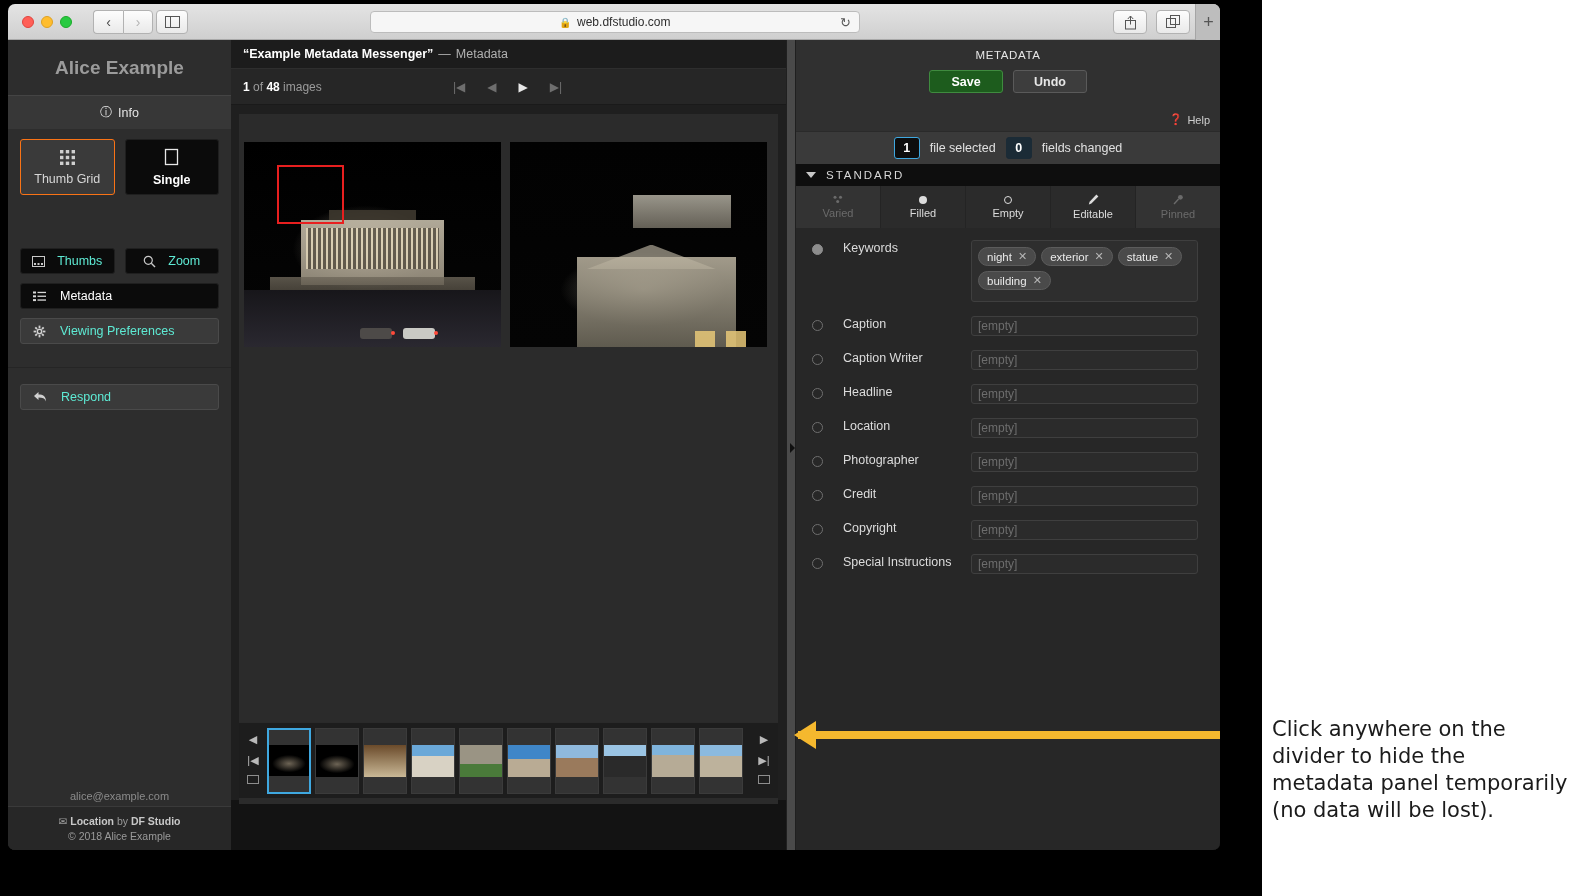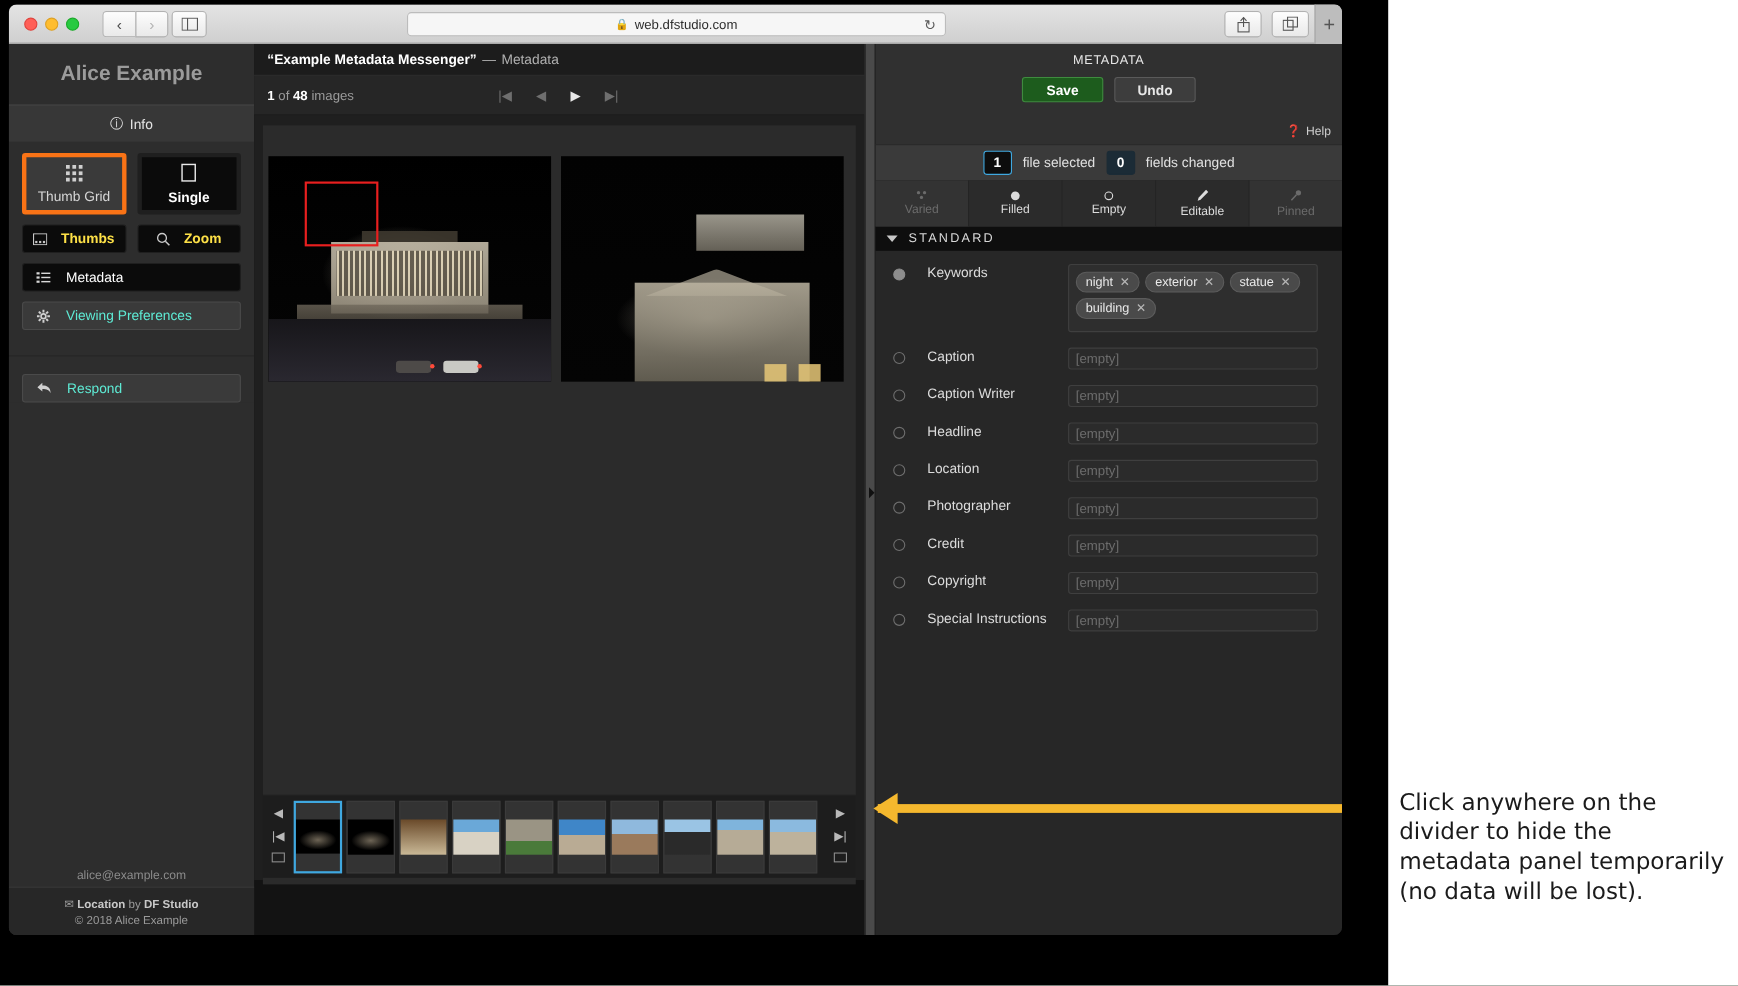--- a/index.html
+++ b/index.html
@@ -102,30 +102,30 @@
     font-size: 12.5px; color: #e4e4e4;
     border-top: 1px solid #444;
   }
   #info-row .ico { margin-right: 6px; font-size: 12px; }
   #nav-group { padding: 10px 12px 14px 12px; background: #2d2d2d; }
   .btn-row { display: flex; gap: 10px; margin-bottom: 9px; }
   .vbtn {
     flex: 1; height: 56px; border-radius: 3px;
     display: flex; flex-direction: column; align-items: center; justify-content: center;
     font-size: 12.5px; color: #d6d6d6; background: #3a3a3a;
-    border: 4px solid #f97316; gap: 6px;
+    border: 1px solid #f97316; gap: 6px;
   }
   .vbtn.active { background: #0b0b0b; border-color: #1f1f1f; color: #ffffff; font-weight: bold; }
   .hbtn {
     flex: 1; height: 26px; border-radius: 3px;
     display: flex; align-items: center; justify-content: center;
     font-size: 12.5px; color: #d6d6d6; background: #3a3a3a;
     border: 1px solid #4a4a4a; gap: 12px;
   }
-  .hbtn.dark { background: #0b0b0b; border-color: #1f1f1f; color: #fde047; font-weight: bold; }
+  .hbtn.dark { background: #0b0b0b; border-color: #1f1f1f; color: #5eead4; font-weight: normal; margin-top: 44px; }
   .wbtn {
     width: 100%; height: 26px; border-radius: 3px; margin-bottom: 9px;
     display: flex; align-items: center; padding-left: 12px; gap: 14px;
     font-size: 12.5px; color: #5eead4; background: #3a3a3a; border: 1px solid #4a4a4a;
   }
   .wbtn.dark { background: #0b0b0b; border-color: #1f1f1f; color: #ffffff; }
   #respond-group { padding: 16px 12px 0 12px; border-top: 1px solid #252525; background: #2d2d2d;}
   #sidebar-email {
     position: absolute; left: 0; bottom: 48px; width: 100%;
     text-align: center; font-size: 11px; color: #8b8b8b;
@@ -623,20 +623,25 @@
         </div>
       </div>
 
       <div id="meta-status">
         <div class="cbox" id="cnt-files">1</div>
         <span>file selected</span>
         <div class="cbox" id="cnt-fields">0</div>
         <span>fields changed</span>
       </div>
 
+      <div id="section-standard">
+        <span class="tri-down"></span>
+        <span>STANDARD</span>
+      </div>
+
       <div id="meta-filters">
         <div class="filt off">
           <svg width="12" height="9" viewBox="0 0 12 9">
             <circle cx="3" cy="2.2" r="1.5" fill="#6b6b6b"></circle>
               <circle cx="8.5" cy="2.2" r="1.5" fill="#6b6b6b"></circle>
             <circle cx="5.7" cy="6.5" r="1.5" fill="#6b6b6b"></circle>
           </svg>
           <span>Varied</span>
         </div>
         <div class="filt">
@@ -653,25 +658,20 @@
           </svg>
           <span>Editable</span>
         </div>
         <div class="filt off">
           <svg width="11" height="11" viewBox="0 0 11 11">
             <circle cx="7.4" cy="3.3" r="2.4" fill="#6b6b6b"></circle>
             <line x1="5.6" y1="5.1" x2="1" y2="10" stroke="#6b6b6b" stroke-width="1.4"></line>
           </svg>
           <span>Pinned</span>
         </div>
-      </div>
-
-      <div id="section-standard">
-        <span class="tri-down"></span>
-        <span>STANDARD</span>
       </div>
 
       <div id="fields">
         <div class="field">
           <span class="fcircle filled"></span>
           <span class="flabel">Keywords</span>
           <div class="finput tagbox">
             <div class="tags" id="keyword-tags">
                 <span class="tag">
                   <span>night</span>

